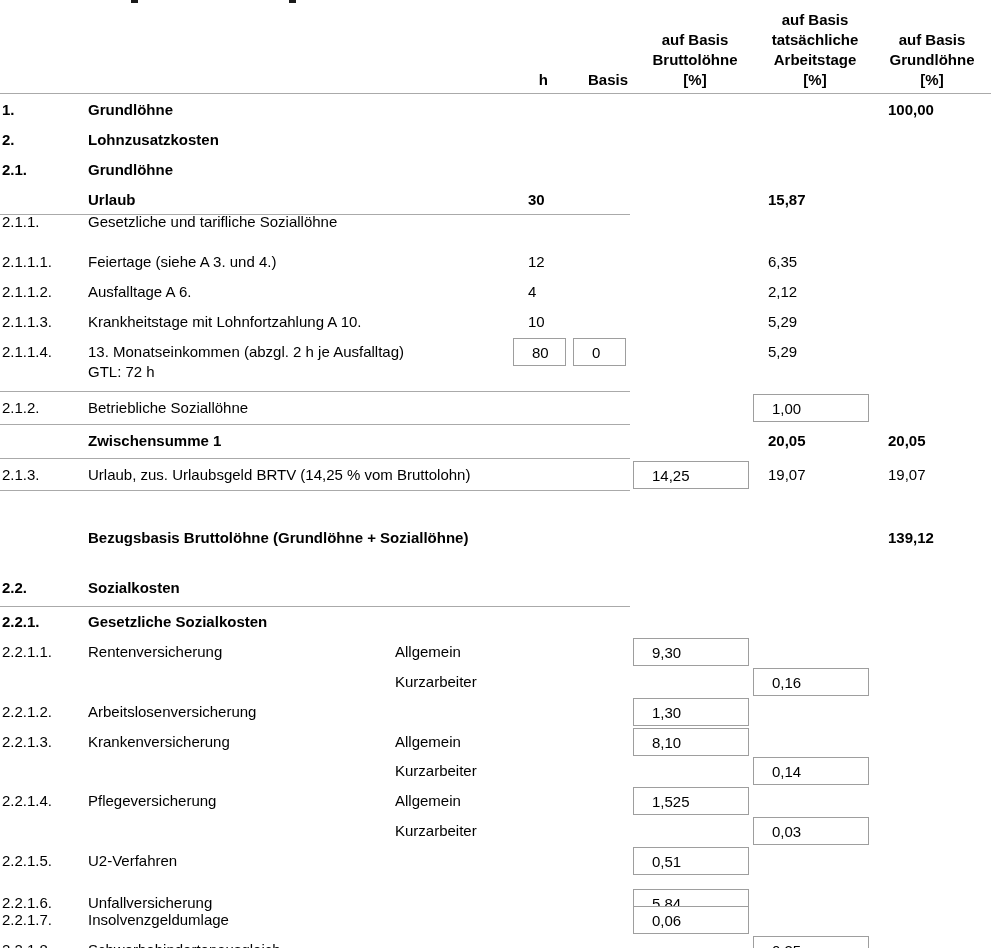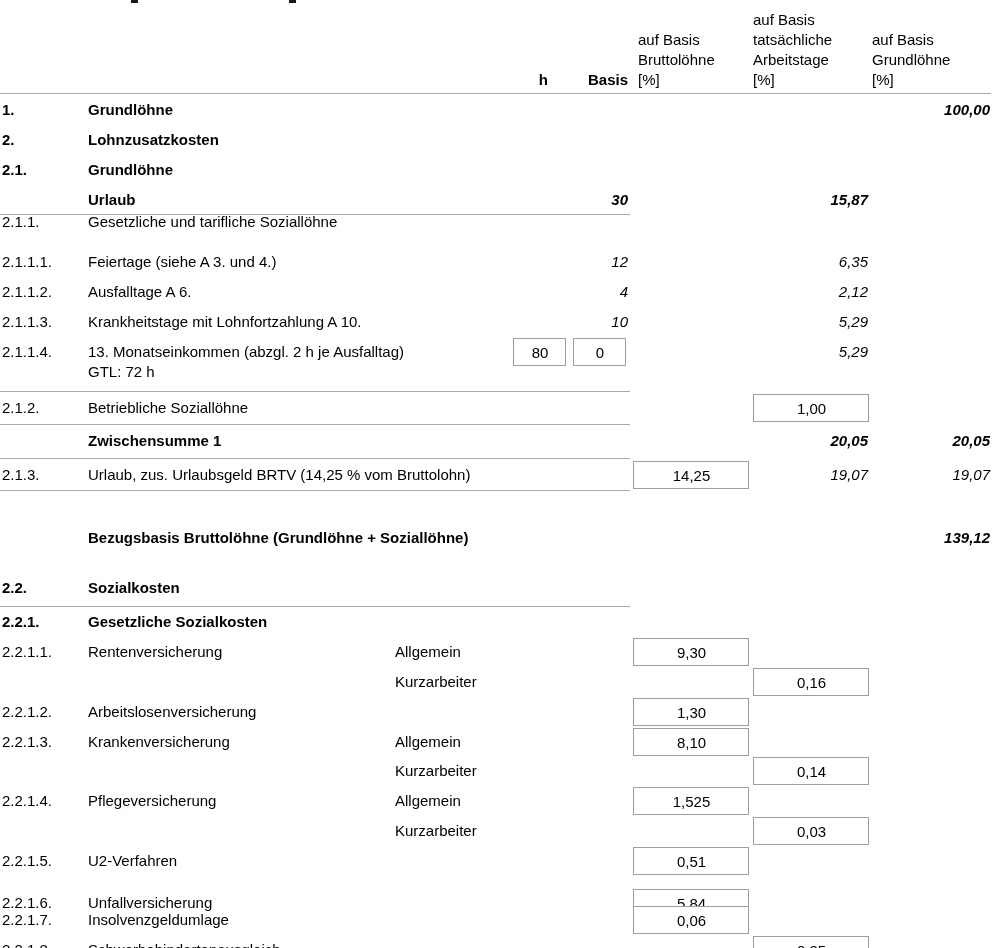--- a/index.html
+++ b/index.html
@@ -4,40 +4,40 @@
 <style>
   html,body{margin:0;padding:0;background:#fff;}
   #screen{
     position:relative;width:1002px;height:948px;overflow:hidden;
     background:#ffffff;color:#000;
     font-family:"Liberation Sans","DejaVu Sans",sans-serif;
     font-size:15px;line-height:20px;
   }
   .remnant{position:absolute;top:0;width:7px;height:3px;background:#1a1a1a;}
   
-  .hcol{position:absolute;font-weight:normal;}
+  .hcol{position:absolute;text-align:center;font-weight:bold;}
   .hcell{position:absolute;text-align:right;font-weight:bold;}
   
   .hline{position:absolute;height:1px;background:#aaaaaa;left:0;}
   
   .row{position:absolute;left:0;width:1002px;height:20px;}
   .num{position:absolute;left:2px;top:0;white-space:nowrap;}
   .desc{position:absolute;left:88px;top:0;white-space:nowrap;}
   .desc2{position:absolute;left:88px;top:20px;white-space:nowrap;}
   .sub{position:absolute;left:395px;top:0;white-space:nowrap;}
-  .cell{position:absolute;top:0;text-align:right;white-space:nowrap;font-style:italic;}
+  .cell{position:absolute;top:0;text-align:left;white-space:nowrap;}
   .tage{left:528px;width:100px;}
   .arb{left:768px;width:100px;}
   .grund{left:888px;width:102px;}
   .b{font-weight:bold;}
   
   input.ibox{
     position:absolute;top:-4px;height:28px;box-sizing:border-box;
     border:1px solid #9e9e9e;background:#fff;color:#000;
-    text-align:center;padding:0 7px 0 8px;margin:0;
+    text-align:left;padding:0 7px 0 18px;margin:0;
     font-family:"Liberation Sans","DejaVu Sans",sans-serif;font-size:15px;
   }
   .hbox{left:513px;width:53px;}
   .tbox{left:573px;width:53px;}
   .bbox{left:633px;width:116px;}
   .abox{left:753px;width:116px;}
 </style>
 </head>
 <body>
 

